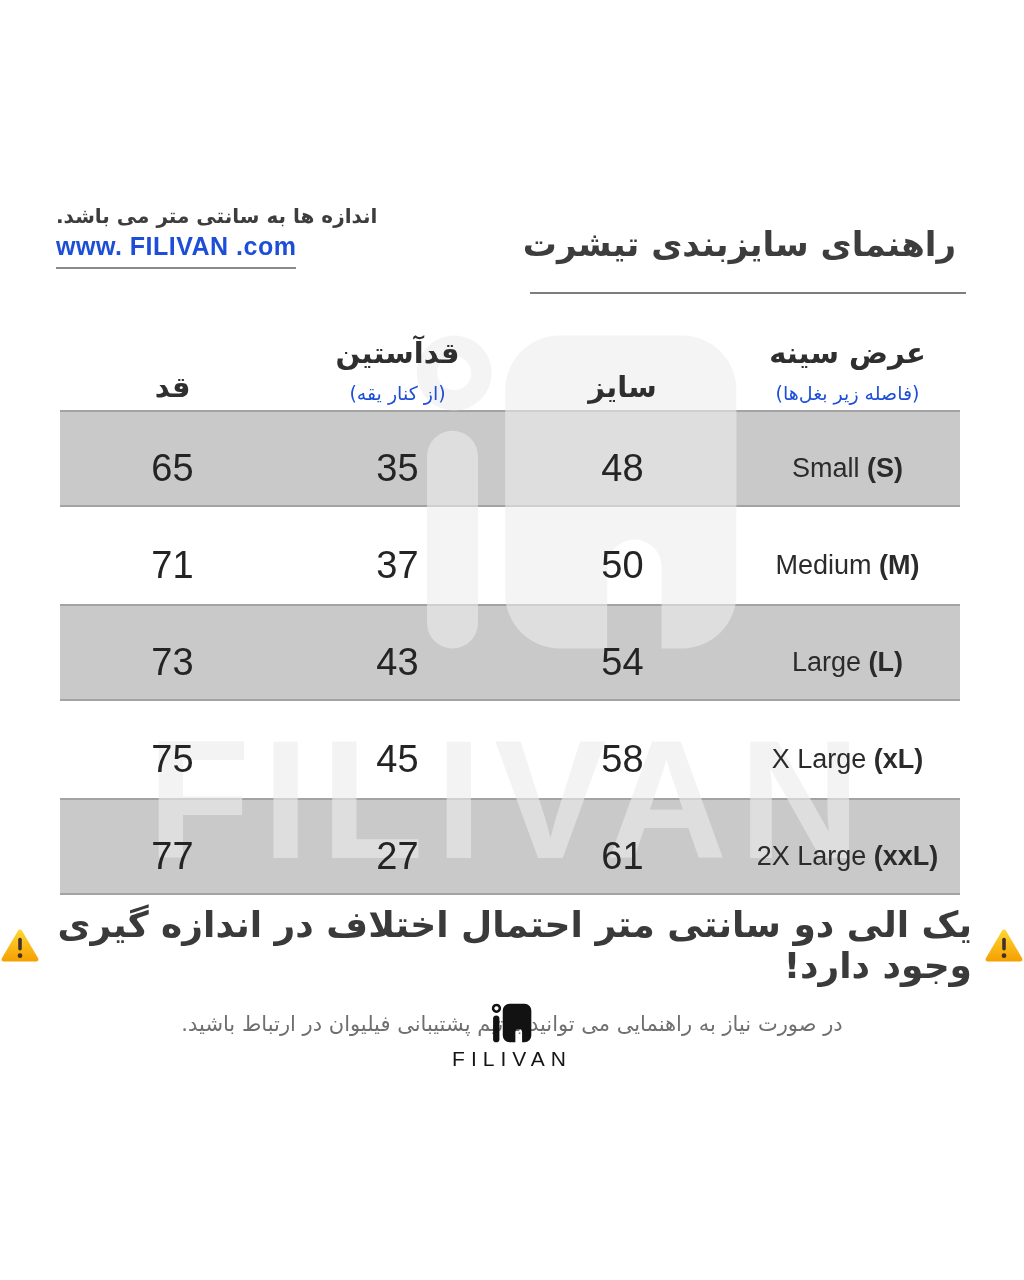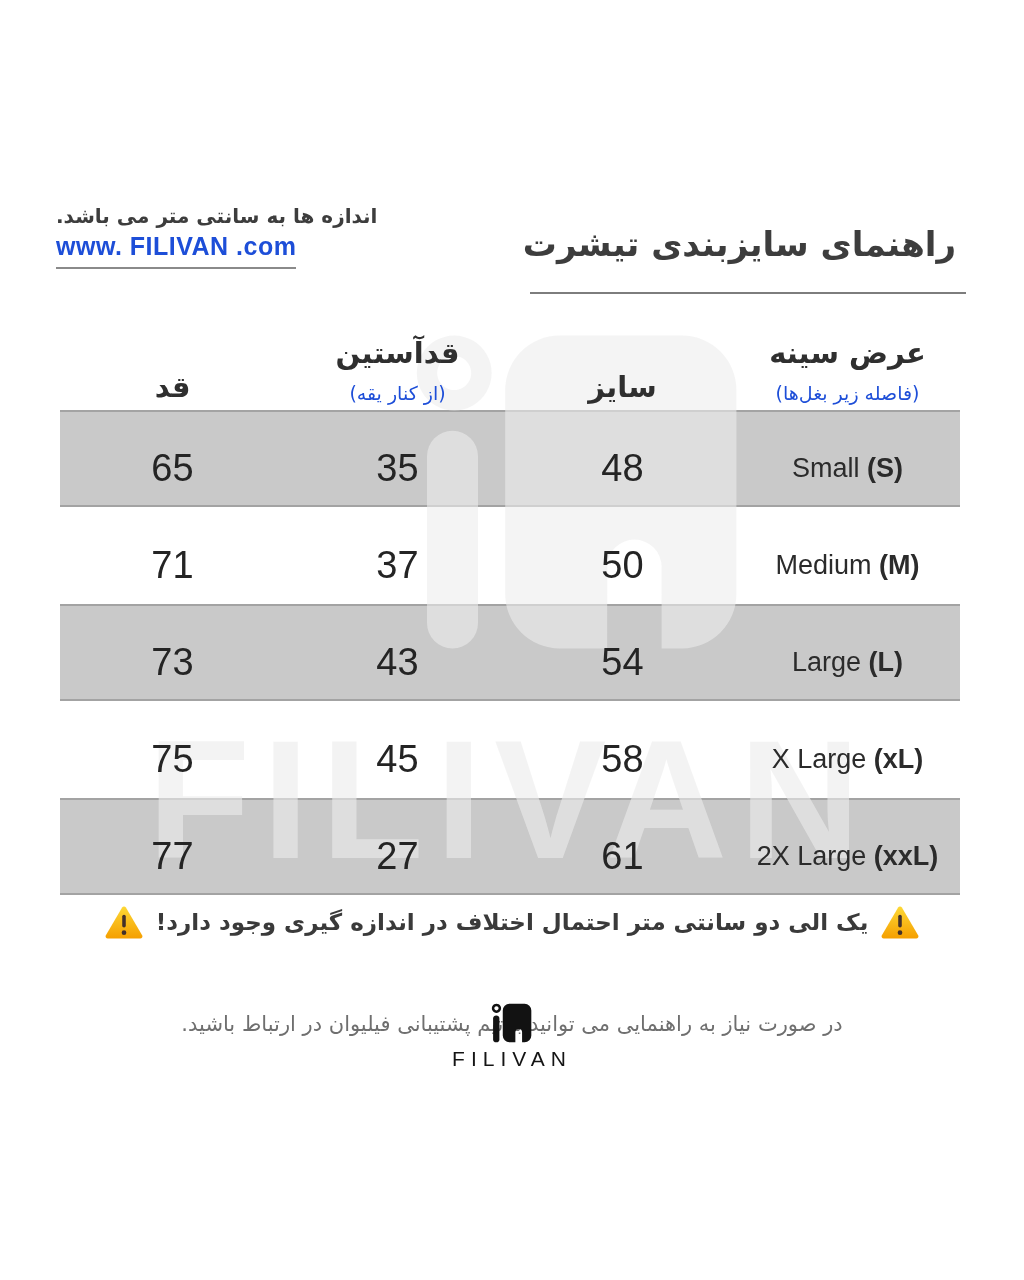--- a/index.html
+++ b/index.html
@@ -79,21 +79,21 @@
   }
   .trow .cell.size .code{font-weight:bold;}
 
   
   .warning-row{
     position:absolute;top:904px;left:0;width:100%;
     display:flex;justify-content:center;align-items:center;gap:12px;
     direction:rtl;
   }
   .warning-text{
-    font-size:23px;font-weight:bold;color:#3a3a3a;
+    font-size:36px;font-weight:bold;color:#3a3a3a;
     font-family:"DejaVu Sans",sans-serif;
   }
   .warn-icon{width:40px;height:36px;flex:0 0 auto;}
   .support-text{
     position:absolute;top:1012px;left:0;width:100%;
     text-align:center;direction:rtl;
     font-size:21px;color:#6f6f6f;
     font-family:"DejaVu Sans",sans-serif;
   }
   

